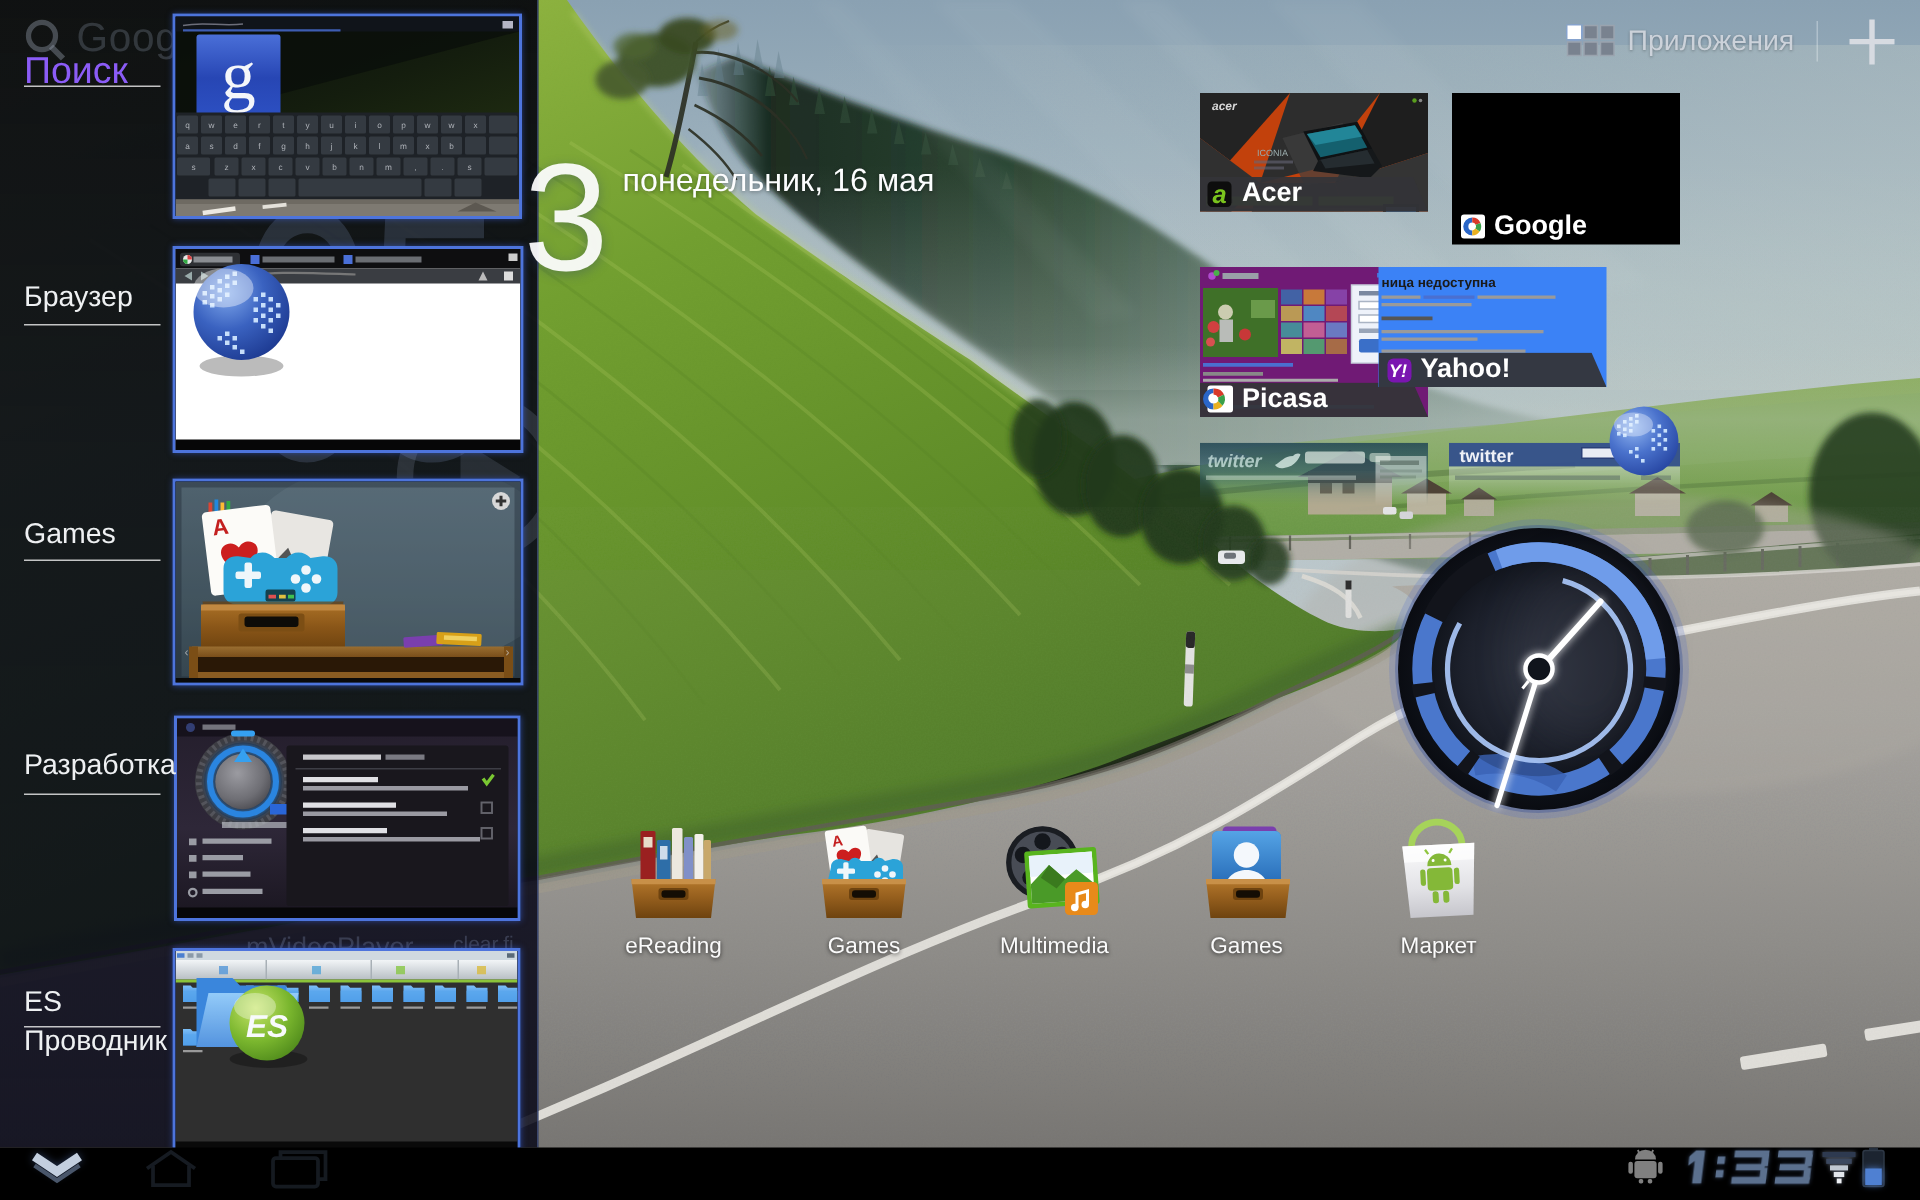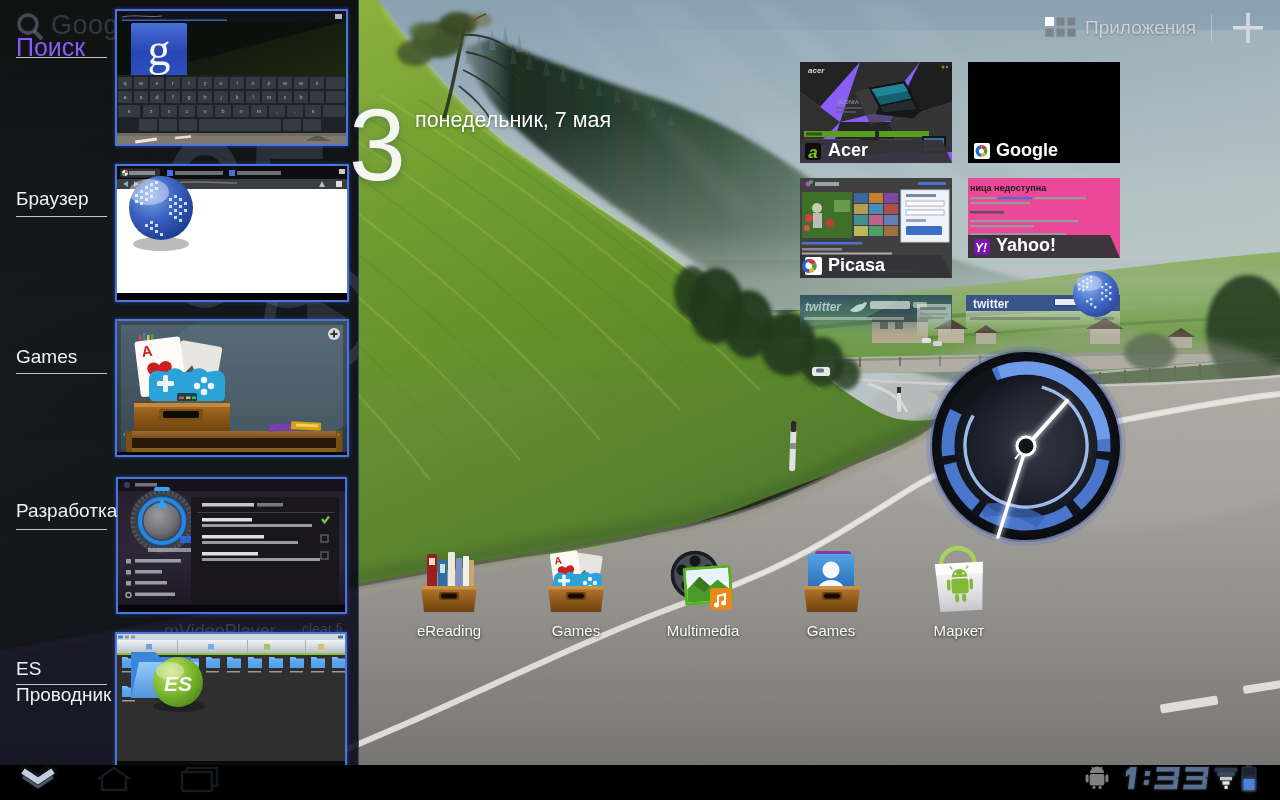--- a/index.html
+++ b/index.html
@@ -685,21 +685,21 @@
 <div class="abs" style="z-index:4;left:16px;top:216px;width:91px;height:1px;background:rgba(255,255,255,0.75)"></div>
 <div class="abs" style="z-index:4;left:16px;top:346px;font-size:19px;color:#eef0f2">Games</div>
 <div class="abs" style="z-index:4;left:16px;top:373px;width:91px;height:1px;background:rgba(255,255,255,0.75)"></div>
 <div class="abs" style="z-index:4;left:16px;top:500px;font-size:19px;color:#eef0f2">Разработка</div>
 <div class="abs" style="z-index:4;left:16px;top:529px;width:91px;height:1px;background:rgba(255,255,255,0.75)"></div>
 <div class="abs" style="z-index:4;left:16px;top:658px;font-size:19px;color:#eef0f2">ES</div>
 <div class="abs" style="z-index:4;left:16px;top:684px;width:91px;height:1px;background:rgba(255,255,255,0.75)"></div>
 <div class="abs" style="z-index:4;left:16px;top:684px;font-size:19px;color:#eef0f2">Проводник</div>
 
 <div class="abs" style="z-index:2;left:349px;top:94px;font-size:102px;line-height:1;color:rgba(255,255,255,0.93);text-shadow:0 2px 8px rgba(40,60,110,0.35)">3</div>
-<div class="abs" style="z-index:2;left:415px;top:108px;font-size:21.5px;color:#fcfdfe;text-shadow:0 1px 3px rgba(0,0,0,0.4)">понедельник, 7 мая</div>
+<div class="abs" style="z-index:2;left:415px;top:108px;font-size:21.5px;color:#fcfdfe;text-shadow:0 1px 3px rgba(0,0,0,0.4)">понедельник, 16 мая</div>
 
 <svg class="abs" width="36" height="28" style="left:1044px;top:16px;z-index:2">
   <rect x="1" y="1" width="9" height="9" fill="#ffffff" style="filter:drop-shadow(0 0 2.5px rgba(120,160,255,0.9))"></rect>
   <rect x="12" y="1" width="9" height="9" fill="#79828f" stroke="#9aa3ae" stroke-width="1"></rect>
   <rect x="23" y="1" width="9" height="9" fill="#79828f" stroke="#9aa3ae" stroke-width="1"></rect>
   <rect x="1" y="12" width="9" height="9" fill="#79828f" stroke="#9aa3ae" stroke-width="1"></rect>
   <rect x="12" y="12" width="9" height="9" fill="#79828f" stroke="#9aa3ae" stroke-width="1"></rect>
   <rect x="23" y="12" width="9" height="9" fill="#79828f" stroke="#9aa3ae" stroke-width="1"></rect>
 </svg>
 <div class="abs" style="z-index:2;left:1085px;top:17px;font-size:19px;color:#ccd2da;text-shadow:0 1px 2px rgba(0,0,0,0.3)">Приложения</div>
@@ -707,21 +707,21 @@
 <svg class="abs" width="36" height="36" style="left:1230px;top:10px;z-index:2">
   <rect x="3" y="16" width="30" height="3.6" fill="#d7dbe1"></rect>
   <rect x="16.2" y="3" width="3.6" height="30" fill="#d7dbe1"></rect>
 </svg>
 
 <style>
 .wlabel{position:absolute;left:0;bottom:0;height:23px;background:rgba(52,52,56,0.95);clip-path:polygon(0 0, calc(100% - 10px) 0, 100% 100%, 0 100%);width:100%;}
 .wname{position:absolute;font-weight:bold;font-size:18px;color:#fff;bottom:2px;left:28px;}
 </style>
 
-<div class="abs" style="z-index:2;left:800px;top:62px;width:152px;height:101px;background:#8b5cf6;overflow:hidden">
+<div class="abs" style="z-index:2;left:800px;top:62px;width:152px;height:79px;background:#c2410c;overflow:hidden">
   <svg width="152" height="101">
     <polygon points="0,0 60,0 20,45 0,30" fill="#232323"></polygon>
     <polygon points="60,0 120,0 80,50 40,60" fill="#2d2d2d"></polygon>
     <polygon points="120,0 152,0 152,40 90,60" fill="#1e1e1e"></polygon>
     <polygon points="0,30 40,60 10,90 0,80" fill="#303030"></polygon>
     <polygon points="40,60 90,60 100,90 30,95" fill="#262626"></polygon>
     <polygon points="152,40 152,90 100,90 90,60" fill="#343434"></polygon>
     <polygon points="55,30 95,20 115,55 70,62" fill="#3e3e3e" opacity="0.7"></polygon>
     <text x="8" y="11" font-size="8" font-weight="bold" font-style="italic" fill="#d8d8d8" font-family="Liberation Sans,sans-serif">acer</text>
 
@@ -761,21 +761,21 @@
   <svg class="abs" width="152" height="23" style="left:0;bottom:0">
     <rect x="6" y="3" width="16" height="16" rx="2" fill="#fff"></rect>
     <path d="M13.5,5 a6,6 0 0 0 0,12 l0,-3.4 a2.6,2.6 0 0 1 0,-5.2 z" fill="#2a66c8"></path>
     <path d="M13.5,5 a6,6 0 0 1 5.5,3.6 l-3.2,1.3 a2.6,2.6 0 0 0 -2.3,-1.5 z" fill="#d83a2a"></path>
     <path d="M19,8.6 a6,6 0 0 1 -0.6,5.8 l-2.8,-2 a2.6,2.6 0 0 0 0.2,-2.5 z" fill="#3aa04a"></path>
     <path d="M18.4,14.4 a6,6 0 0 1 -4.9,2.6 l0,-3.4 a2.6,2.6 0 0 0 2.1,-1.2 z" fill="#e8b020"></path>
   </svg>
   <div class="wname">Google</div>
 </div>
 
-<div class="abs" style="z-index:2;left:800px;top:178px;width:152px;height:100px;background:#404040;overflow:hidden">
+<div class="abs" style="z-index:2;left:800px;top:178px;width:152px;height:100px;background:#701a75;overflow:hidden">
   <svg width="152" height="100">
     <circle cx="8" cy="6" r="2.5" fill="#b04ad0"></circle>
         <circle cx="11" cy="4" r="2" fill="#4ab04a"></circle>
     <rect x="15" y="4" width="24" height="4" fill="#9aa0a8"></rect>
     <rect x="118" y="4" width="28" height="3" fill="#4a6fd0"></rect>
     <rect x="2" y="14" width="50" height="46" fill="#3f7028"></rect>
     <circle cx="17" cy="30" r="5" fill="#e4dcc8" opacity="0.85"></circle>
     <rect x="13" y="35" width="9" height="15" fill="#d8d0dc" opacity="0.8"></rect>
     <circle cx="9" cy="40" r="4" fill="#d04040"></circle>
         <circle cx="30" cy="45" r="4" fill="#c83838"></circle>
@@ -811,21 +811,21 @@
   <svg class="abs" width="152" height="23" style="left:0;bottom:0">
     <rect x="5" y="2" width="17" height="18" rx="2" fill="#fff"></rect>
     <path d="M9,4 a7,7 0 0 0 0,14 l0,-4 a3.5,3.5 0 0 1 0,-7 z" fill="#2a66c8"></path>
     <path d="M9,4 a7,7 0 0 1 7,4 l-4,2 a3.5,3.5 0 0 0 -3,-2 z" fill="#d83a2a"></path>
     <path d="M16,8 a7,7 0 0 1 -1,7.5 l-3,-3 a3.5,3.5 0 0 0 0,-2.5 z" fill="#3aa04a"></path>
     <path d="M15,15.5 a7,7 0 0 1 -6,2.5 l0,-4 a3.5,3.5 0 0 0 3,-1.5 z" fill="#e8b020"></path>
   </svg>
   <div class="wname">Picasa</div>
 </div>
 
-<div class="abs" style="z-index:2;left:968px;top:178px;width:152px;height:80px;background:#ec4899;overflow:hidden;color:#000">
+<div class="abs" style="z-index:2;left:919px;top:178px;width:152px;height:80px;background:#3b82f6;overflow:hidden;color:#000">
   <div class="abs" style="left:2px;top:5px;font-size:9px;font-weight:bold;color:#1a1a1a">ница недоступна</div>
   <svg width="152" height="100">
     <rect x="2" y="19" width="26" height="2.2" fill="#9a9a9a"></rect>
         <rect x="30" y="19" width="34" height="2.2" fill="#4a6fd0"></rect>
         <rect x="66" y="19" width="52" height="2.2" fill="#9a9a9a"></rect>
     <rect x="2" y="24" width="60" height="2.2" fill="#9a9a9a"></rect>
     <rect x="2" y="33" width="34" height="2.5" fill="#555"></rect>
     <rect x="2" y="42" width="108" height="2.2" fill="#9a9a9a"></rect>
     <rect x="2" y="47" width="64" height="2.2" fill="#9a9a9a"></rect>
     <rect x="2" y="55" width="96" height="2.2" fill="#9a9a9a"></rect>

